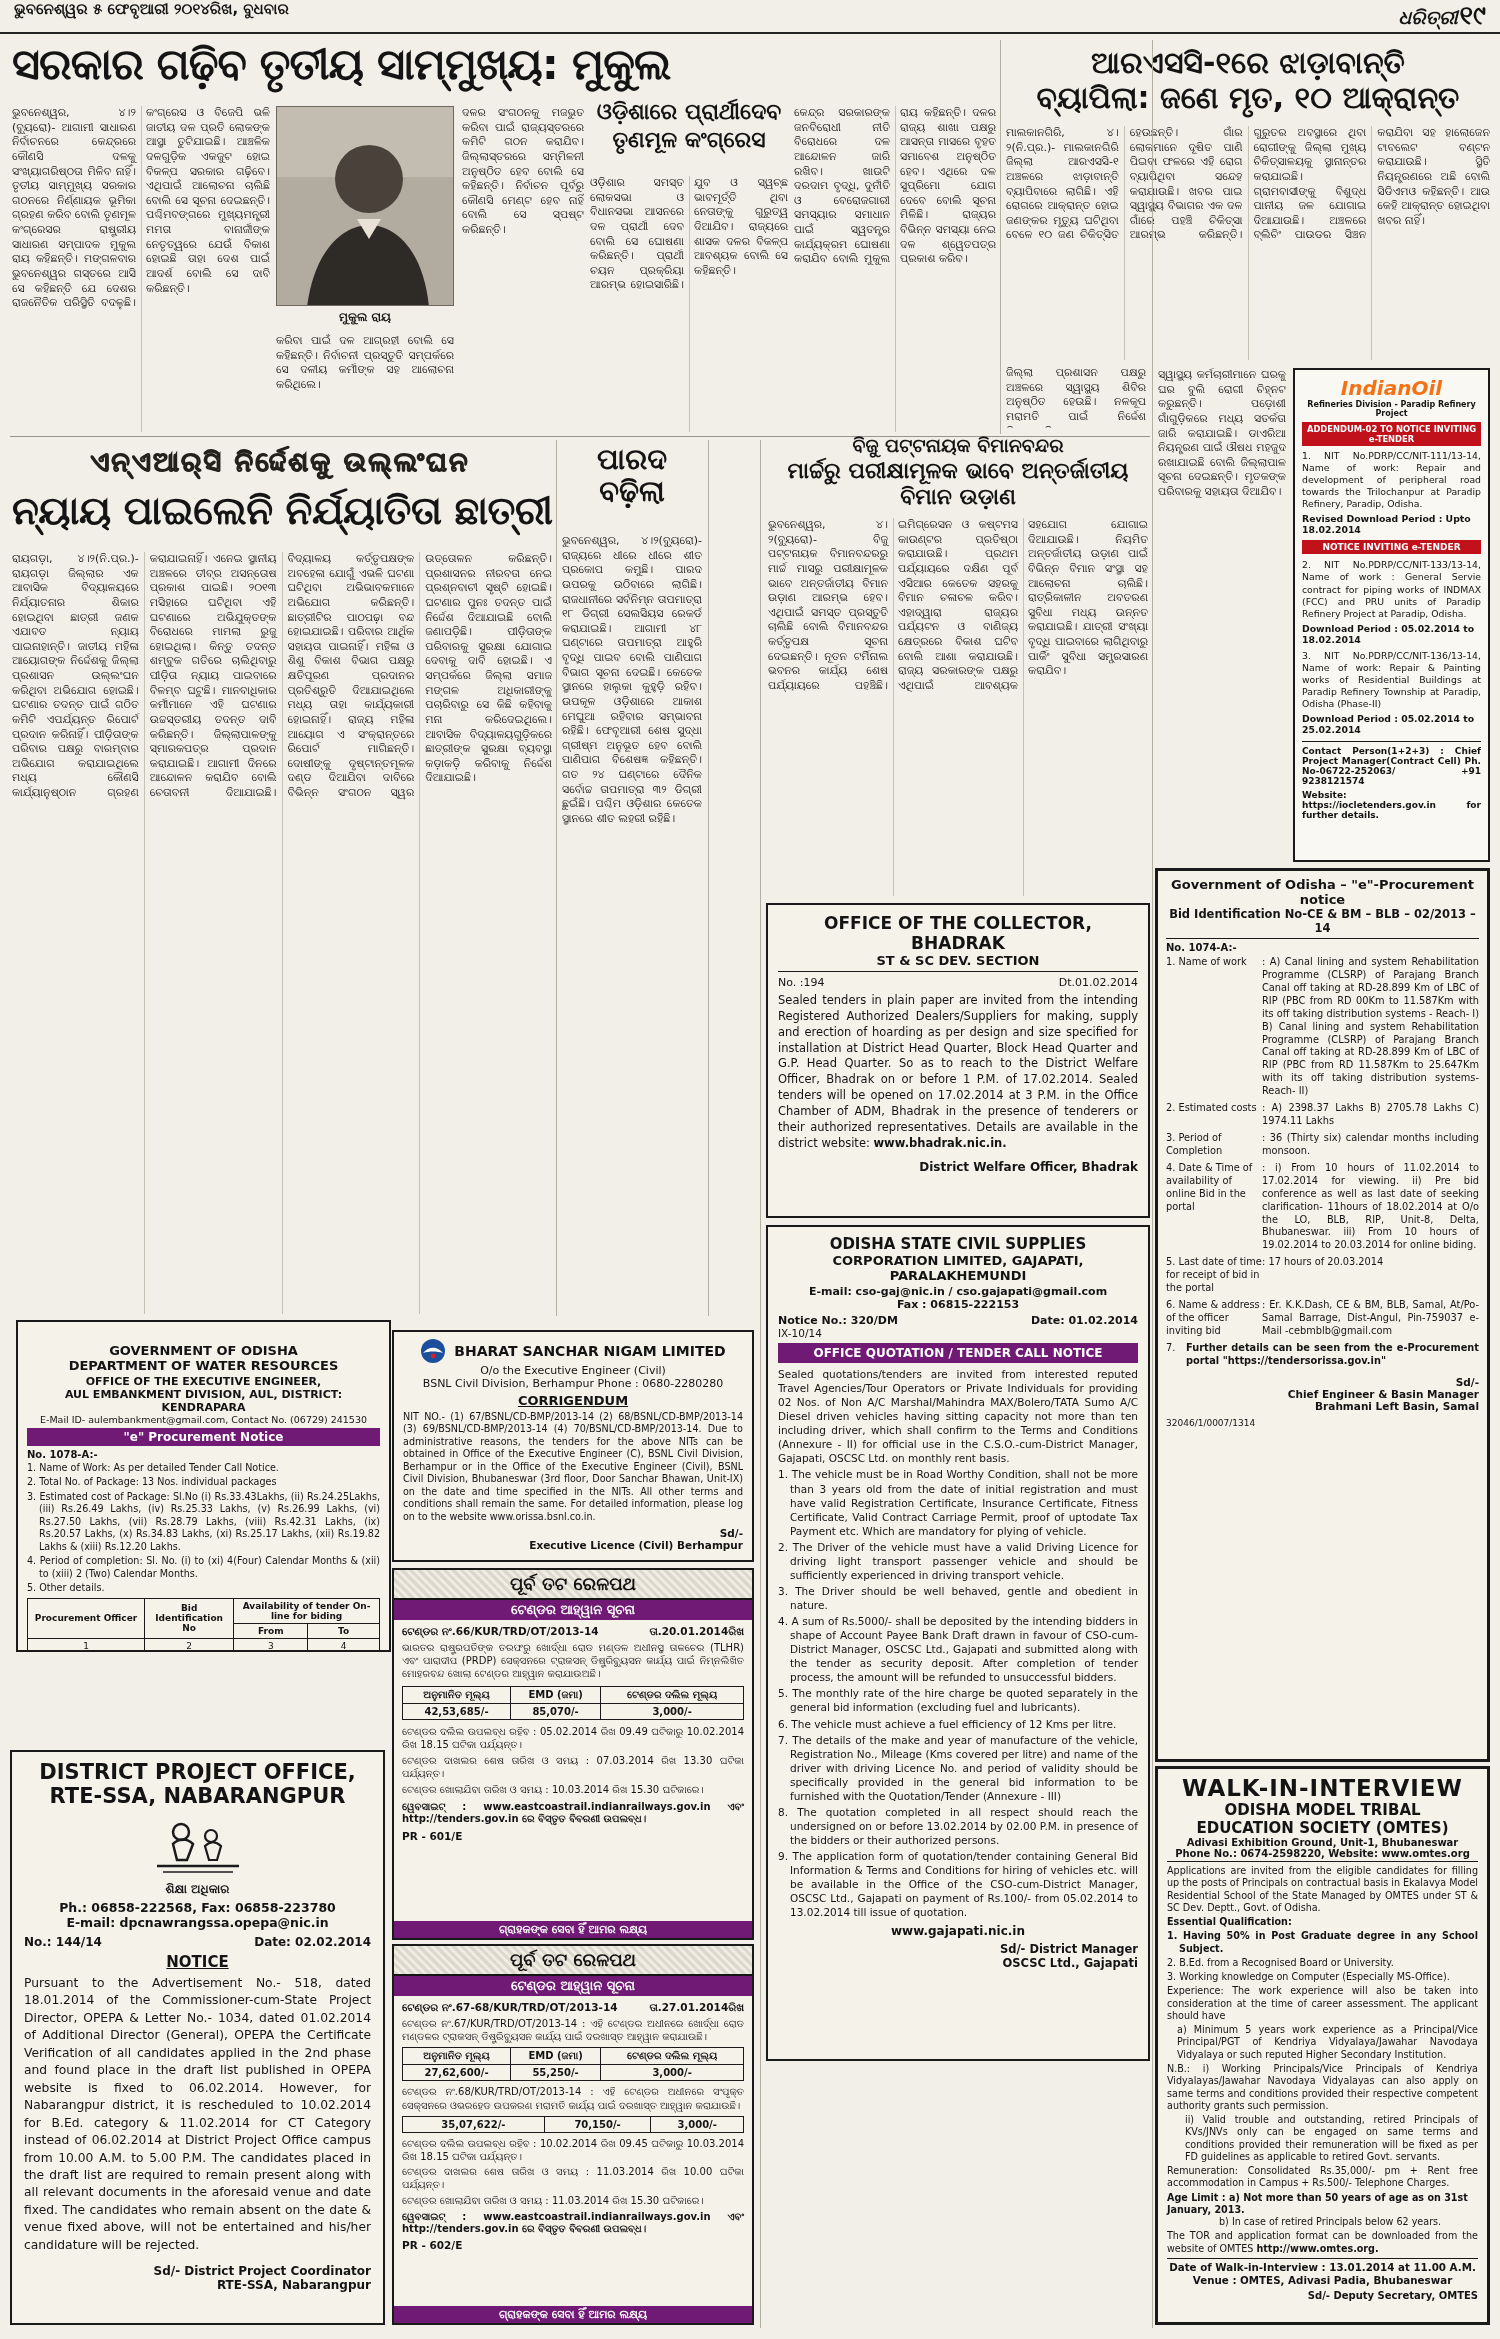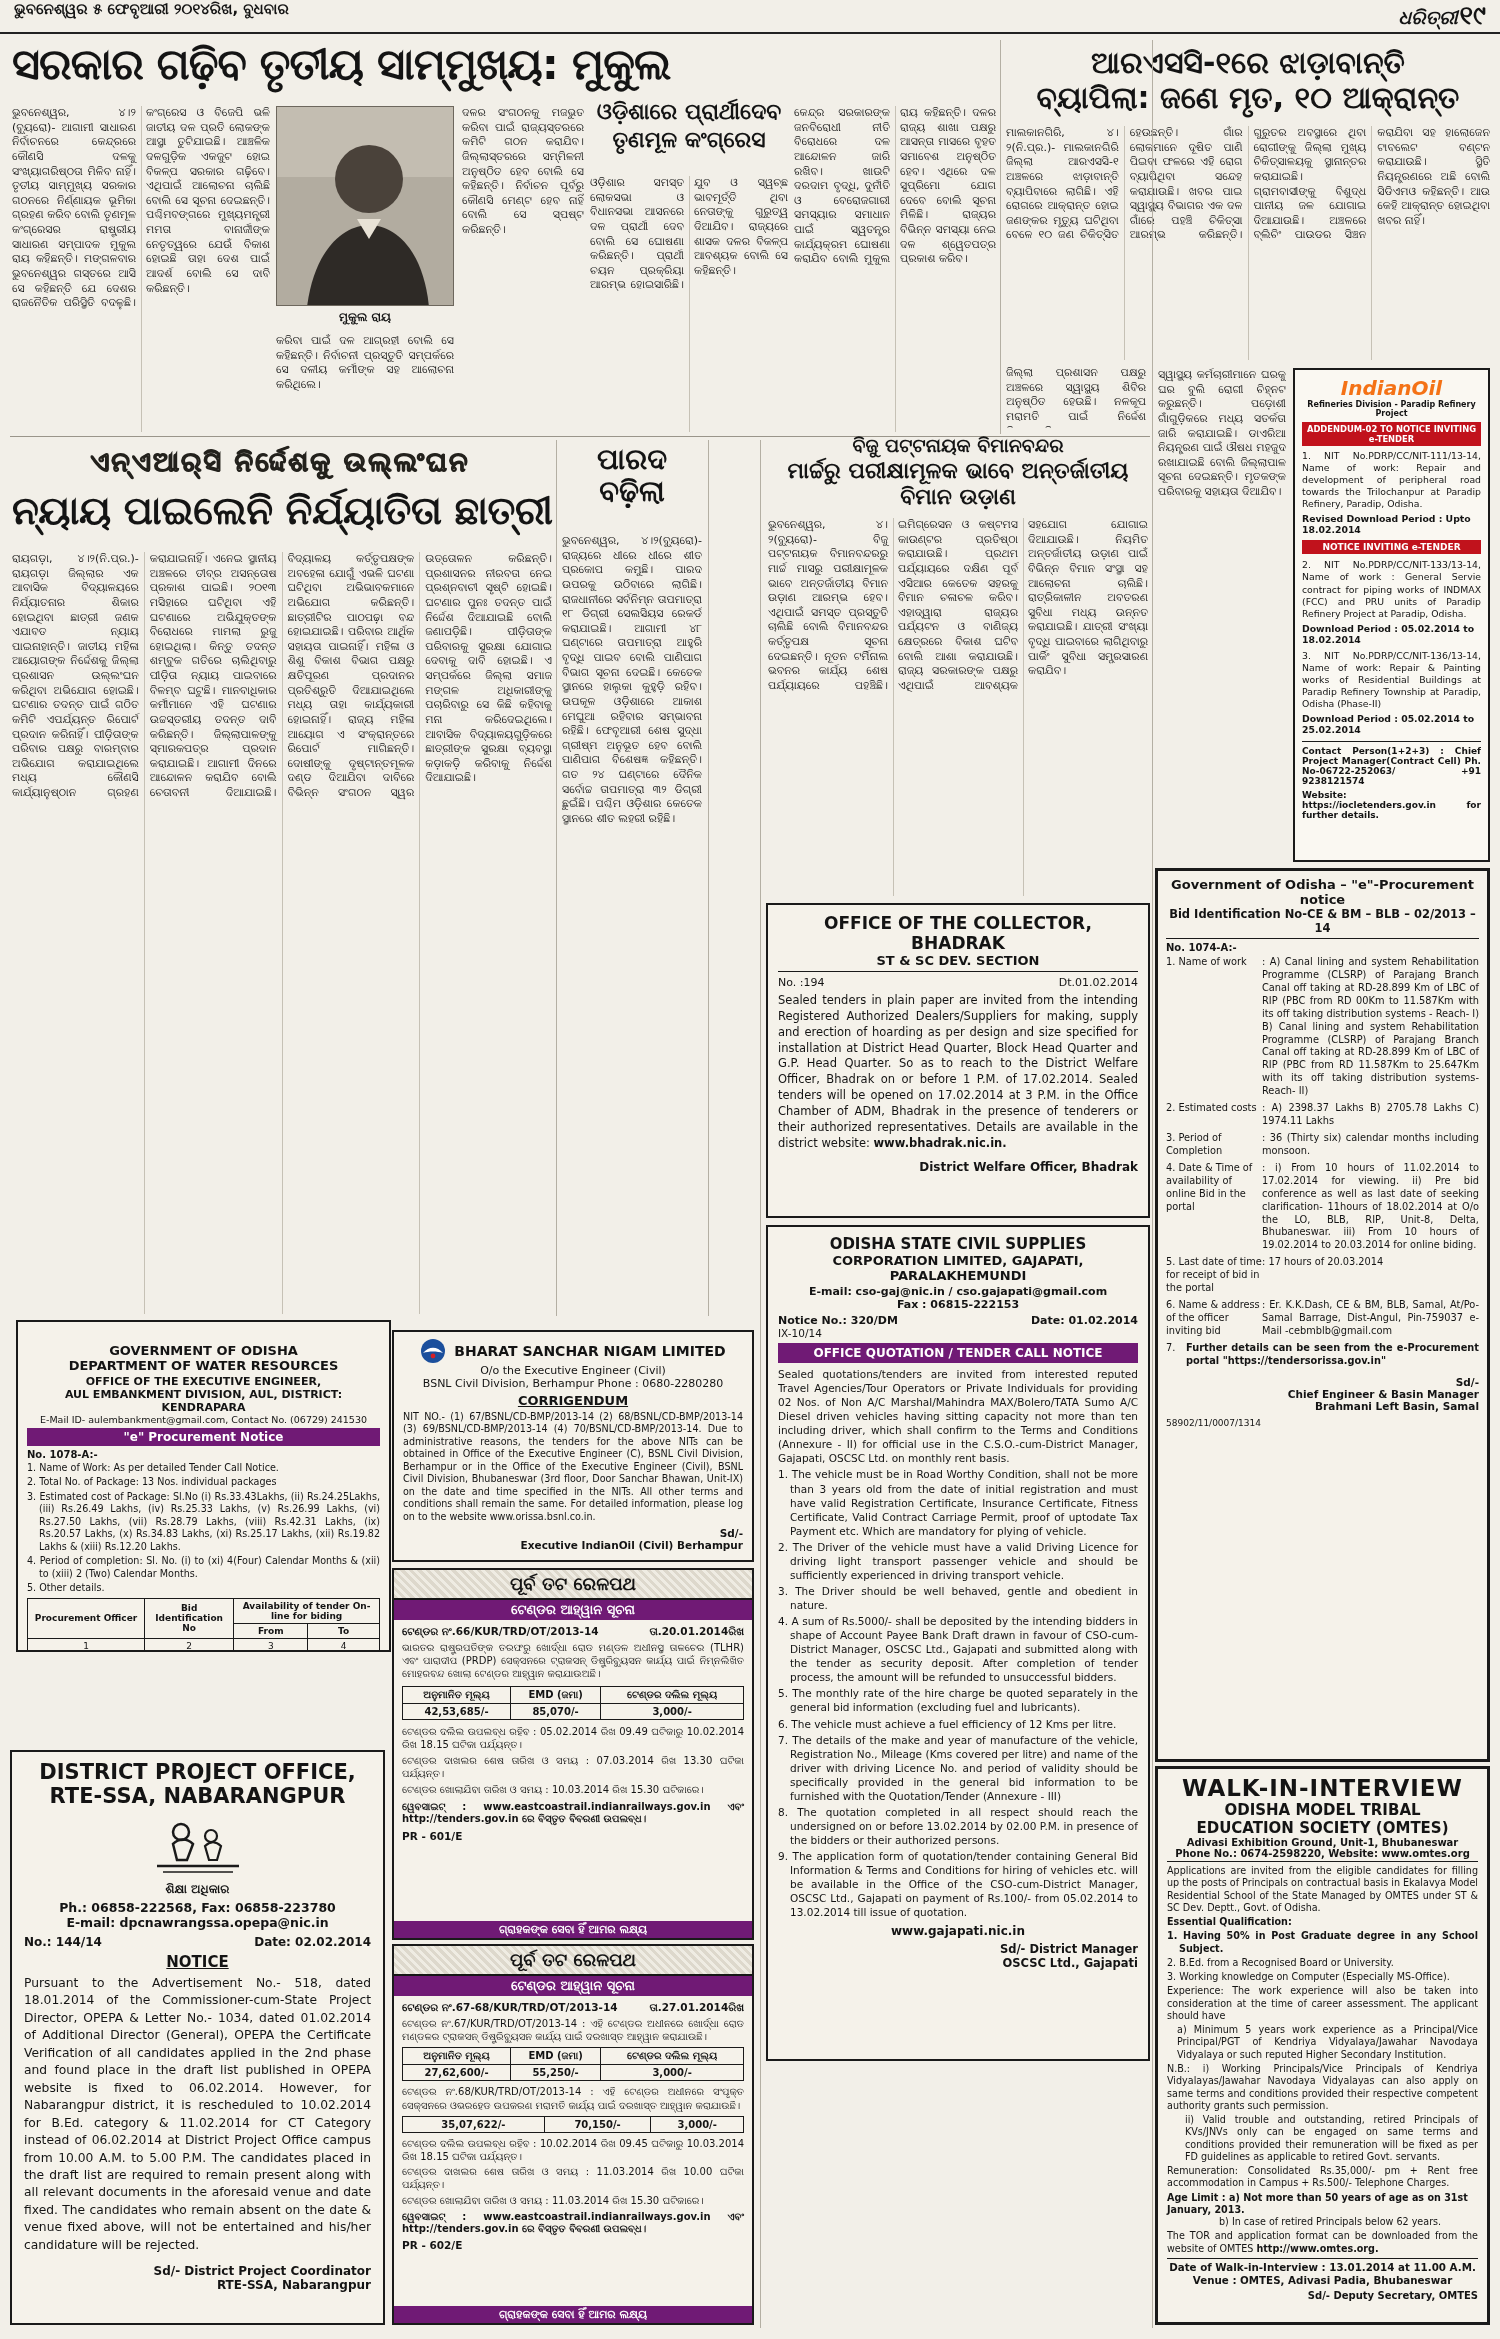--- a/index.html
+++ b/index.html
@@ -177,21 +177,21 @@
         <circle cx="13" cy="18" r="2.4" fill="#d42027"></circle>
       </svg>
       <span class="b" style="font-size:14px;">BHARAT SANCHAR NIGAM LIMITED</span>
     </div>
     <div class="ctr" style="font-size:11px;">O/o the Executive Engineer (Civil)</div>
     <div class="ctr" style="font-size:11px;">BSNL Civil Division, Berhampur Phone : 0680-2280280</div>
     <div class="ctr b" style="font-size:13px; text-decoration:underline; margin:3px 0;">CORRIGENDUM</div>
     <div class="jst" style="font-size:9.6px; line-height:1.3;">NIT NO.- (1) 67/BSNL/CD-BMP/2013-14 (2) 68/BSNL/CD-BMP/2013-14 (3) 69/BSNL/CD-BMP/2013-14 (4) 70/BSNL/CD-BMP/2013-14. Due to administrative reasons, the tenders for the above NITs can be obtained in Office of the Executive Engineer (C), BSNL Civil Division, Berhampur or in the Office of the Executive Engineer (Civil), BSNL Civil Division, Bhubaneswar (3rd floor, Door Sanchar Bhawan, Unit-IX) on the date and time specified in the NITs. All other terms and conditions shall remain the same. For detailed information, please log on to the website www.orissa.bsnl.co.in.</div>
     <div class="sign" style="font-size:10.5px; margin-top:4px;">
       <div>Sd/-</div>
-      <div>Executive IndianOil (Civil) Berhampur</div>
+      <div>Executive Licence (Civil) Berhampur</div>
     </div>
   </div>
 
   <div class="nbox" style="left:392px; top:1568px; width:362px; height:372px;">
     <div class="hatch ctr b" style="font-size:18px; padding:3px 0;">ପୂର୍ବ ତଟ ରେଳପଥ</div>
     <div class="bar-black" style="font-size:13px; padding:2px 0;">ଟେଣ୍ଡର ଆହ୍ୱାନ ସୂଚନା</div>
     <div style="padding:5px 8px;">
       <div class="rowflex b" style="font-size:10.5px;">
         <span>ଟେଣ୍ଡର ନଂ.66/KUR/TRD/OT/2013-14</span>
         <span>ତା.20.01.2014ରିଖ</span>
@@ -390,21 +390,21 @@
       <div class="lblrow" style="margin-top:4px;">
         <span class="lbl" style="width:20px; flex:0 0 20px;">7.</span>
         <span class="val jst b">Further details can be seen from the e-Procurement portal "https://tendersorissa.gov.in"</span>
       </div>
     </div>
     <div class="sign" style="font-size:10.5px; margin-top:8px;">
       <div>Sd/-</div>
       <div>Chief Engineer &amp; Basin Manager</div>
       <div>Brahmani Left Basin, Samal</div>
     </div>
-    <div style="font-size:9px; margin-top:6px;">58902/11/0007/1314</div>
+    <div style="font-size:9px; margin-top:6px;">32046/1/0007/1314</div>
   </div>
 
   <div class="nbox" style="left:1155px; top:1766px; width:335px; height:559px; padding:6px 9px; border-width:3px;">
     <div class="ctr b" style="font-size:23px; letter-spacing:1px;">WALK-IN-INTERVIEW</div>
     <div class="ctr b" style="font-size:15px;">ODISHA MODEL TRIBAL</div>
     <div class="ctr b" style="font-size:15px;">EDUCATION SOCIETY (OMTES)</div>
     <div class="ctr b" style="font-size:10px;">Adivasi Exhibition Ground, Unit-1, Bhubaneswar</div>
     <div class="ctr b" style="font-size:10px; border-bottom:1px solid #1a1a1a; padding-bottom:2px;">Phone No.: 0674-2598220, Website: www.omtes.org</div>
     <div style="font-size:9.6px; line-height:1.28;">
       <div class="jst" style="margin-top:3px;">Applications are invited from the eligible candidates for filling up the posts of Principals on contractual basis in Ekalavya Model Residential School of the State Managed by OMTES under ST &amp; SC Dev. Deptt., Govt. of Odisha.</div>

